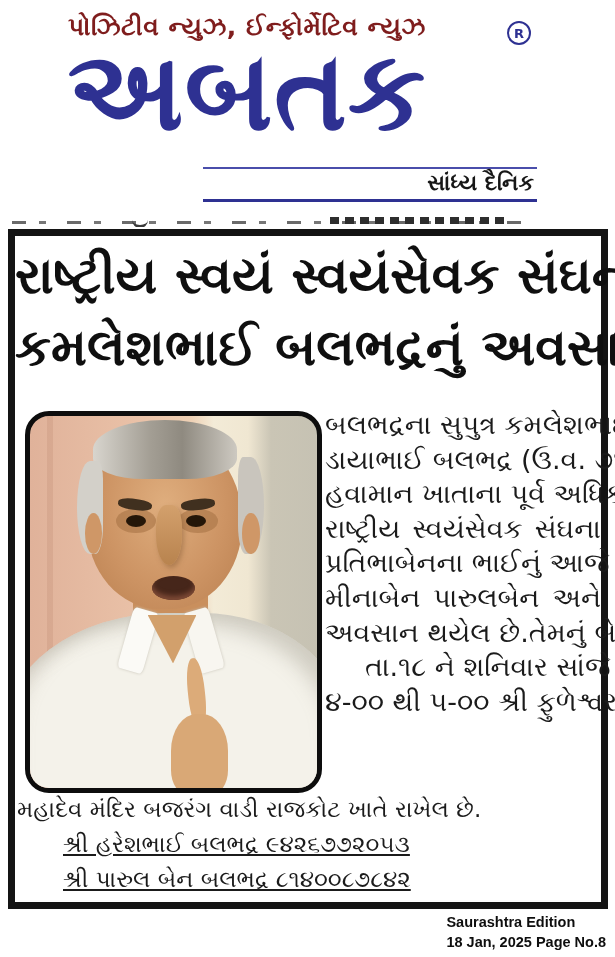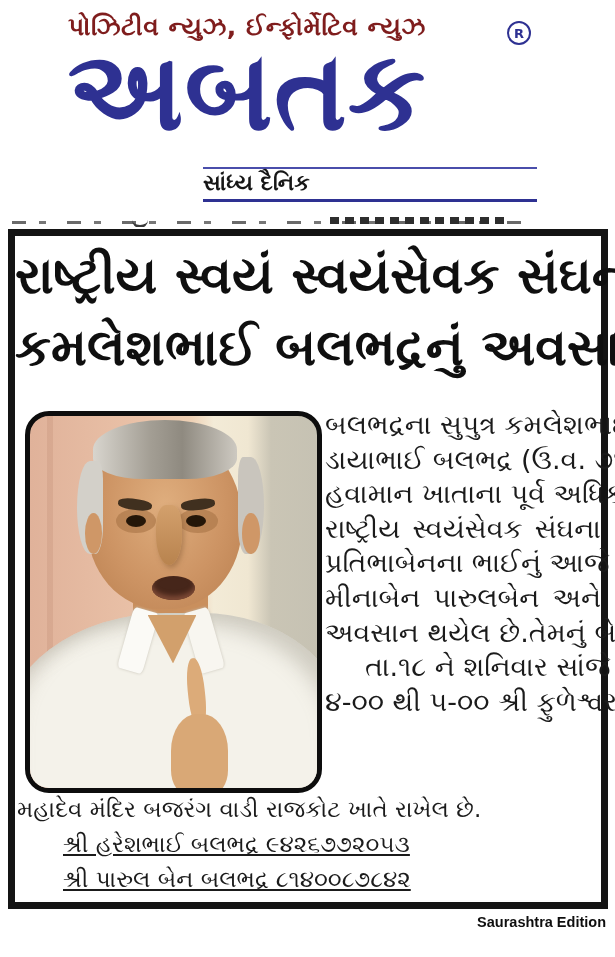--- a/index.html
+++ b/index.html
@@ -25,20 +25,21 @@
   .logo{
     position:absolute;left:0;top:28px;width:494px;
     text-align:center;
     font-size:110px;line-height:1.15;font-weight:bold;
     color:#2e3192;letter-spacing:1px;white-space:nowrap;
   }
   .subtitle-block{
     position:absolute;left:203px;top:167px;width:334px;
     border-top:2px solid #4a4eab;border-bottom:3px solid #2e3192;
     box-sizing:border-box;padding:1px 3px 4px 0;
+    text-align:right;
     font-size:22px;font-weight:bold;color:#161616;
   }
   
   .cropped-strip{position:absolute;left:12px;top:215px;width:522px;height:12px;overflow:hidden;}
   .cropped-strip .dash-row{
     position:absolute;left:0;top:6px;width:100%;height:3px;
     background:repeating-linear-gradient(90deg,#6a6a6a 0 14px,transparent 14px 27px,#777 27px 34px,transparent 34px 55px);
   }
   .cropped-strip .dash-dark{
     position:absolute;left:318px;top:2px;width:178px;height:7px;
@@ -179,15 +180,16 @@
     <div class="wide-lines">
       <div class="wline">મહાદેવ મંદિર બજરંગ વાડી રાજકોટ ખાતે રાખેલ છે.</div>
       <div class="wline ind">શ્રી હરેશભાઈ બલભદ્ર ૯૪૨૬૭૭૨૦૫૩</div>
       <div class="wline ind">શ્રી પારુલ બેન બલભદ્ર ૮૧૪૦૦૮૭૮૪૨</div>
     </div>
 
   </div>
 
   <div class="footer">
     <div>Saurashtra Edition</div>
+    <div>18 Jan, 2025 Page No.8</div>
   </div>
 
 </div>
 
 </body></html>

